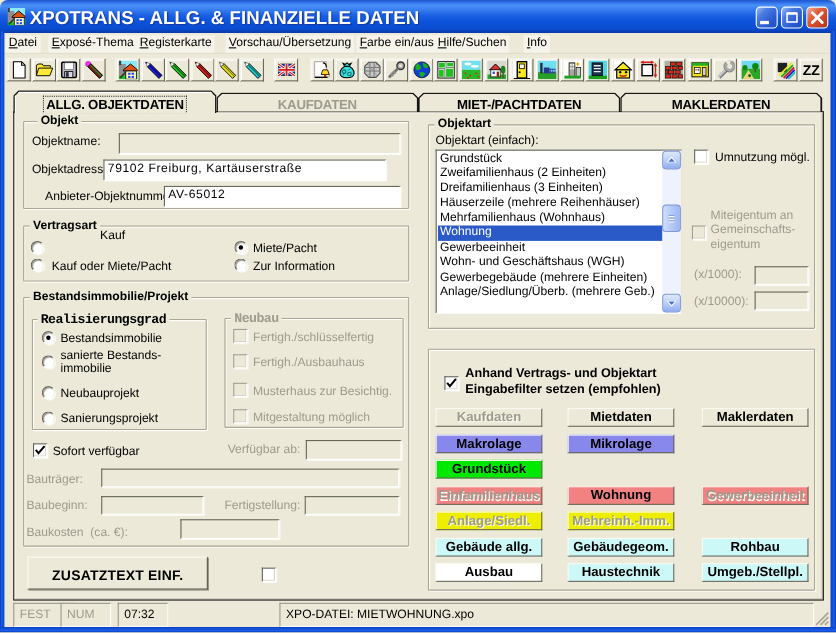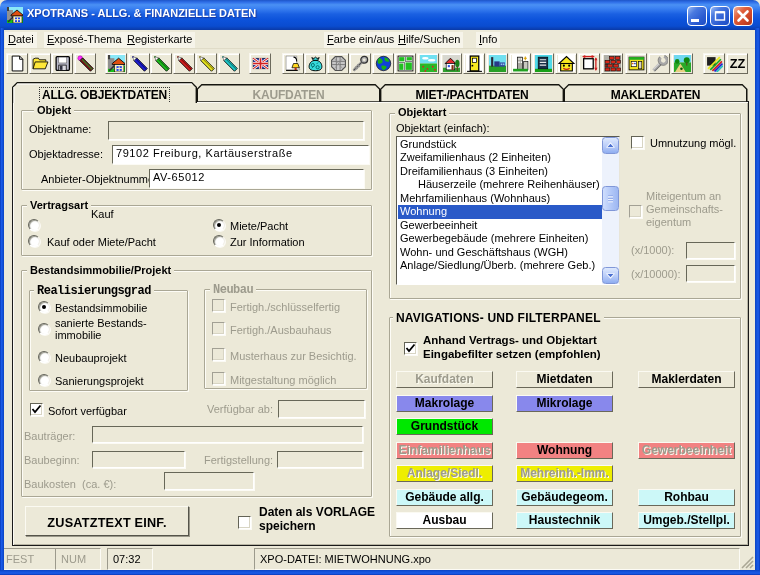--- a/index.html
+++ b/index.html
@@ -6,21 +6,21 @@
 .abs{position:absolute;}
 #win{position:absolute;left:0;top:0;width:760px;height:575px;background:#ece9d8;}
 .bord{position:absolute;z-index:60;background:linear-gradient(90deg,#0738b8,#1a5be8 35%,#1150d8 70%,#0a42c0);}
 #titlebar{position:absolute;left:0;top:0;width:760px;height:30px;z-index:55;
  background:linear-gradient(180deg,#1e55c8 0%,#2e6ee8 7%,#4a90f4 16%,#3c82f2 27%,#1a60e2 47%,#0c52da 67%,#0a4cd0 87%,#0a3eb0 97%,#0a3aa8 100%);
  border-radius:7px 7px 0 0;}
 .tbtn{position:absolute;top:6px;width:20px;height:20px;border-radius:4px;border:1px solid #fff;
  color:#fff;}
 #bmin,#bmax{background:linear-gradient(135deg,#9cbcf4 0%,#4a7ae0 30%,#2a5ad0 70%,#1e4ec4 100%);}
 #bclose{background:linear-gradient(135deg,#f0b09a 0%,#e0603c 35%,#cc4426 70%,#b03418 100%);}
-#title-text{position:absolute;left:27px;top:7px;color:#fff;font-weight:bold;font-size:11px;text-shadow:1px 1px 1px #1637a0;white-space:nowrap;}
+#title-text{position:absolute;left:27px;top:7px;color:#fff;font-weight:bold;font-size:17px;text-shadow:1px 1px 1px #1637a0;white-space:nowrap;}
 #menubar{position:absolute;left:0;top:30px;width:760px;height:19px;background:#ece9d8;border-bottom:1px solid #e0dcc8;}
 .mi{position:absolute;top:2px;height:16px;line-height:15px;background:#f6f4ea;padding:0 3px;color:#000;}
 .mi u{text-decoration:underline;text-underline-offset:1px;}
 #toolbar{position:absolute;left:0;top:49px;width:760px;height:31px;background:#ece9d8;}
 .tb{position:absolute;top:4px;width:22px;height:21px;background:#ece9d8;
  border-top:1px solid #f8f6ee;border-left:1px solid #f8f6ee;border-right:1.5px solid #6c6a5c;border-bottom:1.5px solid #6c6a5c;box-shadow:inset 1px 1px 0 #fff;}
 .tb svg{position:absolute;left:2px;top:1px;}
 #panel{position:absolute;left:12px;top:101px;width:737px;height:445px;background:#ece9d8;
  border:1.5px solid #1a1a1a;box-shadow:inset 1px 1px 0 #fbfaf4,inset -1px -1px 0 #b8b5a4;}
 .tab{position:absolute;font-weight:bold;text-align:center;font-size:12px;letter-spacing:-0.2px;
@@ -71,20 +71,21 @@
         </svg></div>
 </div>
 <div class="bord" style="left:0;top:28px;width:4px;height:543px;"></div>
 <div class="bord" style="left:755px;top:28px;width:5px;height:543px;background:linear-gradient(270deg,#0738b8,#1a5be8 35%,#1150d8 70%,#0a42c0);"></div>
 <div class="bord" style="left:0;top:570px;width:760px;height:5px;background:linear-gradient(0deg,#0738b8,#1a5be8 35%,#1150d8 70%,#0a42c0);"></div>
 
 <div id="menubar">
 <div class="mi" style="left:5px"><u>D</u>atei</div>
 <div class="mi" style="left:44px"><u>E</u>xposé-Thema</div>
 <div class="mi" style="left:124px"><u>R</u>egisterkarte</div>
+<div class="mi" style="left:205px"><u>V</u>orschau/Übersetzung</div>
 <div class="mi" style="left:324px"><u>F</u>arbe ein/aus</div>
 <div class="mi" style="left:395px"><u>H</u>ilfe/Suchen</div>
 <div class="mi" style="left:476px"><u>I</u>nfo</div>
 </div>
 <div id="toolbar">
 <div class="tb" style="left:6px">
         <svg width="17" height="17" viewBox="0 0 16 16">
           <polygon points="3,1 10,1 13,4 13,15 3,15" fill="#fff" stroke="#000" stroke-width="0.9"></polygon>
           <polyline points="10,1 10,4 13,4" fill="none" stroke="#000" stroke-width="0.9"></polyline>
         </svg>
@@ -399,21 +400,21 @@
 <div class="tab" style="left:12px;top:82px;width:185px;height:21px;z-index:5;">
  <div class="fill" style="bottom:-1px;box-shadow:inset 1.5px 1.5px 0 #fff;"></div>
  <div class="txt" style="top:6px;"><span style="outline:1px dotted #333;padding:0 2px 1px 2px;">ALLG. OBJEKTDATEN</span></div>
 </div>
 
 <div class="gb" style="left:21px;top:110px;width:351px;height:80px;"></div>
 <div class="gt" style="left:34px;top:104px;">Objekt</div>
 <div class="lbl" style="left:29px;top:123px;">Objektname:</div>
 <div class="inp inpd" style="left:108px;top:121px;width:256px;height:19px;"></div>
 <div class="lbl" style="left:29px;top:148px;">Objektadresse:</div>
-<div class="inp" style="left:112px;top:145px;width:257px;height:19px;">79102 Freiburg, Kartäuserstraße</div>
+<div class="inp" style="left:94px;top:145px;width:257px;height:19px;">79102 Freiburg, Kartäuserstraße</div>
 <div class="lbl" style="left:29px;top:173px;margin-left:12px;">Anbieter-Objektnummer:</div>
 <div class="inp" style="left:149px;top:169px;width:215px;height:19px;">AV-65012</div>
 
 <div class="gb" style="left:21px;top:205px;width:351px;height:51px;"></div>
 <div class="gt" style="left:27px;top:199px;">Vertragsart</div>
 <div class="radio" style="left:28px;top:219px;"></div>
 <div class="lbl" style="left:47px;top:208px;margin-left:44px;">Kauf</div>
 <div class="radio" style="left:28px;top:235px;"></div>
 <div class="lbl" style="left:47px;top:236px;">Kauf oder Miete/Pacht</div>
 <div class="radio sel" style="left:213px;top:219px;"></div>
@@ -456,37 +457,36 @@
 <div class="inp inpd" style="left:92px;top:426px;width:271px;height:17px;"></div>
 <div class="lbl gray" style="left:24px;top:454px;">Baubeginn:</div>
 <div class="inp inpd" style="left:92px;top:451px;width:93px;height:17px;"></div>
 <div class="lbl gray" style="left:204px;top:454px;">Fertigstellung:</div>
 <div class="inp inpd" style="left:277px;top:451px;width:86px;height:17px;"></div>
 <div class="lbl gray" style="left:24px;top:478px;">Baukosten&nbsp; (ca. €):</div>
 <div class="inp inpd" style="left:164px;top:472px;width:90px;height:18px;"></div>
 
 <div class="abs" style="left:25px;top:506px;width:164px;height:30px;background:#ece9d8;border-top:1px solid #fbfaf2;border-left:1px solid #fbfaf2;border-right:1.5px solid #55544a;border-bottom:1.5px solid #55544a;box-shadow:1px 1px 0 #9a988a;font-weight:bold;font-size:12.7px;text-align:center;line-height:33px;letter-spacing:0.2px;">ZUSATZTEXT EINF.</div>
 <div class="cb" style="left:238px;top:516px;"></div>
-<div class="lbl" style="left:259px;top:506px;font-weight:bold;font-size:12px;line-height:13.5px;">Daten als VORLAGE<br>speichern</div>
 
 <div class="gb" style="left:389px;top:113px;width:352px;height:186px;"></div>
 <div class="gt" style="left:395px;top:106px;">Objektart</div>
 <div class="lbl" style="left:396px;top:122px;">Objektart (einfach):</div>
 
 <div class="abs" style="left:396px;top:136px;width:224px;height:149px;background:#fff;border:1.2px solid #5a5a50;border-bottom-color:#fff;border-right-color:#e8e5d8;">
 <div class="abs" style="left:1px;top:1px;width:205px;line-height:13.45px;white-space:nowrap;overflow:hidden;letter-spacing:0.02px;">
 <div style="padding-left:2px;">Grundstück</div>
 <div style="padding-left:2px;">Zweifamilienhaus (2 Einheiten)</div>
 <div style="padding-left:2px;">Dreifamilienhaus (3 Einheiten)</div>
-<div style="padding-left:20px;">Häuserzeile (mehrere Reihenhäuser)</div>
+<div style="padding-left:2px;">Häuserzeile (mehrere Reihenhäuser)</div>
 <div style="padding-left:2px;">Mehrfamilienhaus (Wohnhaus)</div>
 <div style="padding-left:2px;background:#2a5ac8;color:#fff;">Wohnung</div>
 <div style="padding-left:2px;">Gewerbeeinheit</div>
+<div style="padding-left:2px;">Wohn- und Geschäftshaus (WGH)</div>
 <div style="padding-left:2px;">Gewerbegebäude (mehrere Einheiten)</div>
-<div style="padding-left:2px;">Wohn- und Geschäftshaus (WGH)</div>
 <div style="padding-left:2px;">Anlage/Siedlung/Überb. (mehrere Geb.)</div>
 </div>
 
 <div class="abs" style="right:0;top:0;width:17px;height:146.5px;background:#edf2fc;">
  <div class="abs" style="left:0;top:0;width:17px;height:17px;background:linear-gradient(180deg,#dde8fd,#b9ccf8 55%,#8fadf0);border:1px solid #8097d8;border-radius:3.5px;"><svg width="15" height="15" viewBox="0 0 15 15">
             <polygon points="7.5,4.2 12,9.5 3,9.5" fill="#fff"></polygon>
             <polygon points="7.5,5.8 10.5,9 4.5,9" fill="#4a6fd0"></polygon>
           </svg></div>
  <div class="abs" style="left:0;bottom:0;width:17px;height:17px;background:linear-gradient(180deg,#dde8fd,#b9ccf8 55%,#8fadf0);border:1px solid #8097d8;border-radius:3.5px;"><svg width="15" height="15" viewBox="0 0 15 15">
             <polygon points="7.5,10.8 12,5.5 3,5.5" fill="#fff"></polygon>
@@ -501,21 +501,20 @@
 <div class="cb" style="left:631px;top:136px;"></div>
 <div class="lbl" style="left:650px;top:137px;">Umnutzung mögl.</div>
 <div class="cb cbd" style="left:629px;top:205px;"></div>
 <div class="lbl gray" style="left:646px;top:190px;line-height:12.8px;">Miteigentum an<br>Gemeinschafts-<br>eigentum</div>
 <div class="lbl gray" style="left:631px;top:244px;">(x/1000):</div>
 <div class="inp inpd" style="left:686px;top:242px;width:49px;height:17px;"></div>
 <div class="lbl gray" style="left:631px;top:268px;">(x/10000):</div>
 <div class="inp inpd" style="left:686px;top:265px;width:49px;height:17px;"></div>
 
 <div class="gb" style="left:389px;top:317px;width:352px;height:220px;"></div>
-<div class="gt" style="left:393px;top:311px;font-size:12px;letter-spacing:0.2px;">NAVIGATIONS- UND FILTERPANEL</div>
 <div class="cb" style="left:404px;top:342px;"><svg width="11" height="11" viewBox="0 0 11 11">
         <polyline points="1.5,5 4,8 9.5,1.5" fill="none" stroke="#000" stroke-width="1.8"></polyline>
       </svg></div>
 <div class="lbl" style="left:423px;top:334px;font-weight:bold;font-size:11.5px;line-height:13.5px;">Anhand Vertrags- und Objektart<br>Eingabefilter setzen (empfohlen)</div>
 
 <div class="navbtn nbd" style="left:396px;top:371px;">Kaufdaten</div>
 <div class="navbtn" style="left:516px;top:371px;">Mietdaten</div>
 <div class="navbtn" style="left:638px;top:371px;">Maklerdaten</div>
 <div class="navbtn" style="left:396px;top:395px;background:#8888ec;">Makrolage</div>
 <div class="navbtn" style="left:516px;top:395px;background:#8888ec;">Mikrolage</div>
@@ -525,21 +524,21 @@
 <div class="navbtn nbd" style="left:638px;top:442px;background:#f28282;">Gewerbeeinheit</div>
 <div class="navbtn nbd" style="left:396px;top:465px;background:#eeee00;">Anlage/Siedl.</div>
 <div class="navbtn nbd" style="left:516px;top:465px;background:#eeee00;">Mehreinh.-Imm.</div>
 <div class="navbtn" style="left:396px;top:489px;background:#ccf8f8;">Gebäude allg.</div>
 <div class="navbtn" style="left:516px;top:489px;background:#ccf8f8;">Gebäudegeom.</div>
 <div class="navbtn" style="left:638px;top:489px;background:#ccf8f8;">Rohbau</div>
 <div class="navbtn" style="left:396px;top:512px;background:#ffffff;text-align:center;">Ausbau</div>
 <div class="navbtn" style="left:516px;top:512px;background:#ccf8f8;">Haustechnik</div>
 <div class="navbtn" style="left:638px;top:512px;background:#ccf8f8;">Umgeb./Stellpl.</div>
 
-<div class="sb gray" style="left:0;width:57px;">FEST</div>
+<div class="sb gray" style="left:12px;width:57px;">FEST</div>
 <div class="sb gray" style="left:55px;width:46px;">NUM</div>
 <div class="sb" style="left:107px;width:46px;">07:32</div>
 <div class="sb" style="left:254px;width:486px;">XPO-DATEI: MIETWOHNUNG.xpo</div>
 <svg class="abs" style="right:6px;top:556px;" width="13" height="13" viewBox="0 0 13 13">
       <g stroke="#aaa795" stroke-width="1.6">
         <line x1="12" y1="1" x2="1" y2="12"></line>
         <line x1="12" y1="5" x2="5" y2="12"></line>
         <line x1="12" y1="9" x2="9" y2="12"></line>
       </g>
     </svg>

